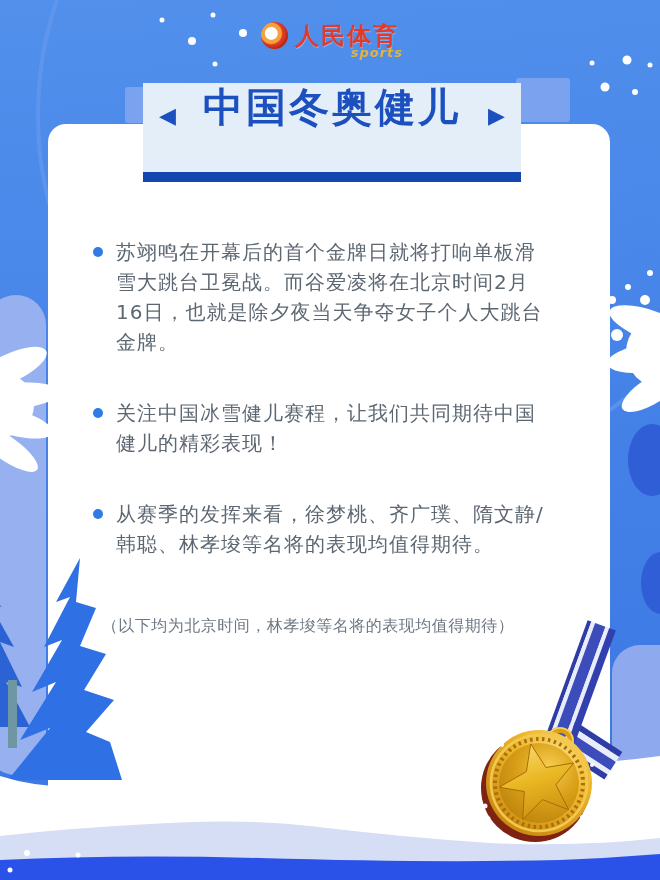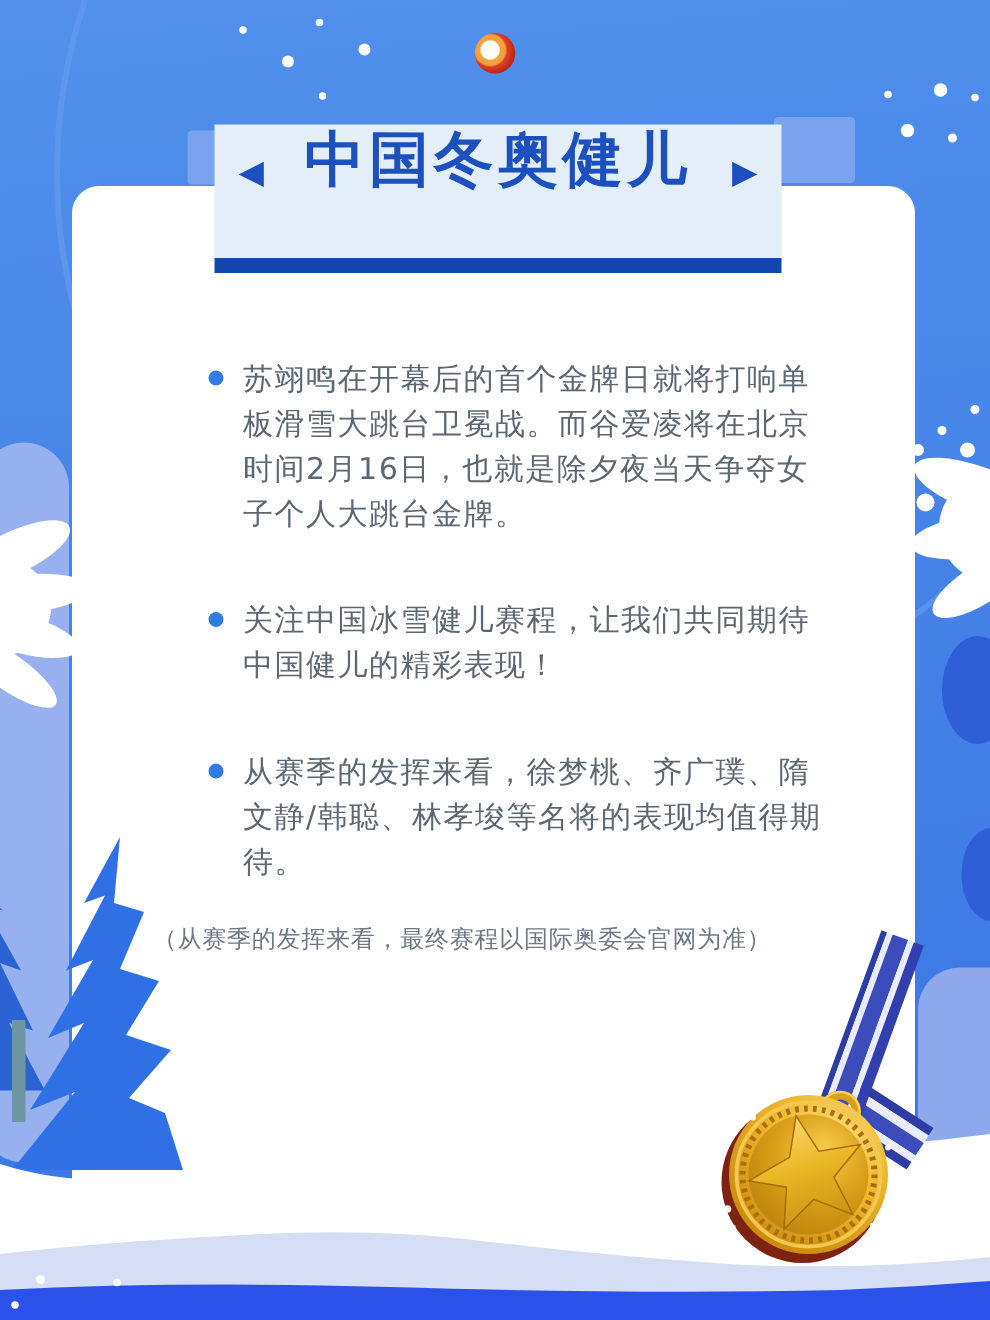--- a/index.html
+++ b/index.html
@@ -17,21 +17,21 @@
   
   .logo{position:absolute;top:22px;left:50%;transform:translateX(-50%);display:flex;align-items:center;gap:7px;z-index:30;}
   .logo-swirl{width:27px;height:27px;border-radius:50%;
     background:radial-gradient(circle at 38% 42%, #ffffff 0 26%, #f5a23d 30% 44%, #e23c25 50% 100%);
     box-shadow:inset -2px -2px 3px rgba(140,20,10,.5);}
   .logo-text-wrap{position:relative;line-height:1;}
   .logo-brand{font-size:24px;font-weight:800;color:#e23a28;letter-spacing:2px;text-shadow:0.5px 0.5px 0 rgba(255,255,255,.35);}
   .logo-sub{position:absolute;right:-4px;bottom:-11px;font-size:13px;font-style:italic;font-weight:700;color:#e6b23a;letter-spacing:1px;}
   
   .card{position:absolute;left:48px;top:124px;width:562px;height:700px;background:#ffffff;border-radius:18px;z-index:5;}
-  .card-content{padding:113px 57px 0 63px;margin-left:28px;}
+  .card-content{padding:113px 57px 0 45px;}
   .bullet{display:flex;gap:13px;margin-bottom:41px;}
   .bullet .dot{flex:0 0 10px;width:10px;height:10px;border-radius:50%;background:#2e7ce4;margin-top:10px;}
   .bullet p{margin:0;font-size:20px;line-height:30px;color:#5d6772;letter-spacing:1px;}
   .footnote{position:absolute;left:0;top:492px;width:520px;text-align:center;font-size:16px;color:#6e7884;letter-spacing:0.5px;}
   
   .banner-tab-left{position:absolute;left:125px;top:87px;width:26px;height:36px;background:#7aa2ee;border-radius:3px;z-index:9;}
   .banner-tab-right{position:absolute;left:516px;top:78px;width:54px;height:44px;background:#7aa2ee;border-radius:3px;z-index:9;}
   .banner{position:absolute;left:143px;top:83px;width:378px;height:90px;background:#e4eef8;z-index:10;}
   .banner-bar{position:absolute;left:143px;top:172px;width:378px;height:10px;background:#1346ae;z-index:10;}
   .banner-line{position:relative;text-align:center;font-size:40px;line-height:44px;font-weight:800;color:#1c50bf;letter-spacing:3px;white-space:nowrap;}
@@ -87,38 +87,42 @@
         <circle cx="628" cy="287" r="3"></circle>
       <circle cx="645" cy="300" r="5"></circle>
         <circle cx="617" cy="335" r="6"></circle>
       <circle cx="650" cy="273" r="3"></circle>
         <circle cx="636" cy="312" r="3.5"></circle>
     </g>
   </svg>
 
   <div class="logo">
     <div class="logo-swirl"></div>
+    <div class="logo-text-wrap">
+      <span class="logo-brand">人民体育</span>
+      <span class="logo-sub">sports</span>
+    </div>
   </div>
 
   <div class="card">
     <div class="card-content">
       <div class="bullet">
         <span class="dot"></span>
         <p>苏翊鸣在开幕后的首个金牌日就将打响单板滑雪大跳台卫冕战。而谷爱凌将在北京时间2月16日，也就是除夕夜当天争夺女子个人大跳台金牌。</p>
       </div>
       <div class="bullet">
         <span class="dot"></span>
         <p>关注中国冰雪健儿赛程，让我们共同期待中国健儿的精彩表现！</p>
       </div>
       <div class="bullet">
         <span class="dot"></span>
         <p>从赛季的发挥来看，徐梦桃、齐广璞、隋文静/韩聪、林孝埈等名将的表现均值得期待。</p>
       </div>
     </div>
-    <div class="footnote">（从赛季的发挥来看，最终赛程以国际奥委会官网为准）</div>
+    <div class="footnote">（以下均为北京时间，林孝埈等名将的表现均值得期待）</div>
   </div>
 
   <div class="banner-tab-left"></div>
   <div class="banner-tab-right"></div>
   <div class="banner">
     <div class="banner-line first">
       <span class="banner-arrow left">◀</span>
       <span class="banner-arrow right">▶</span>
     </div>
     <div class="banner-line">中国冬奥健儿</div>

